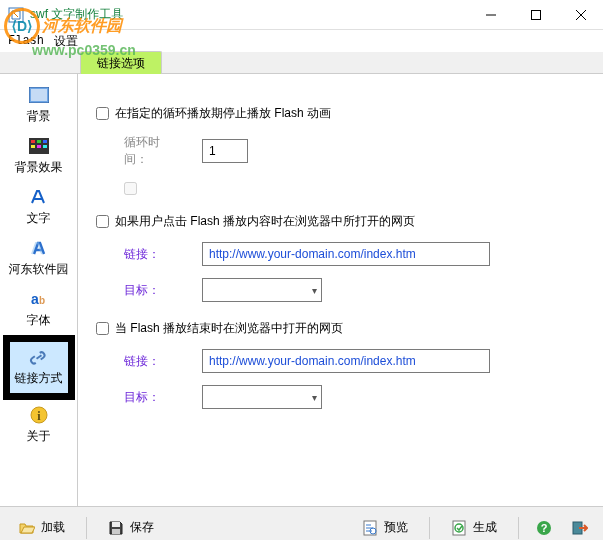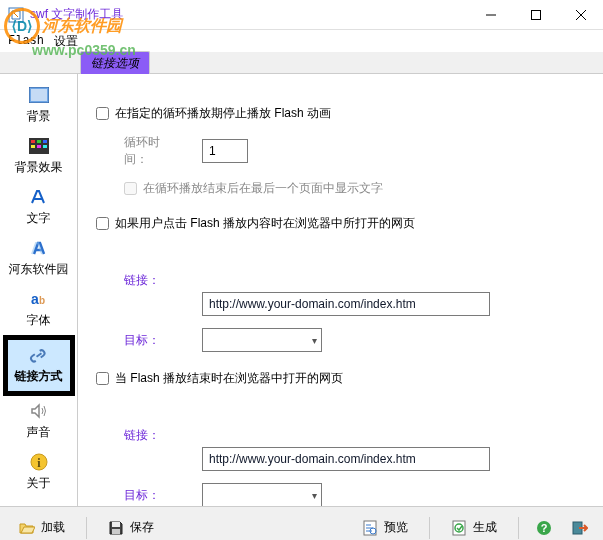--- a/index.html
+++ b/index.html
@@ -1,43 +1,43 @@
 <!DOCTYPE html>
 <html><head>
 <meta charset="utf-8">
 <style>
 * { box-sizing: border-box; margin: 0; padding: 0; }
 body { font-family: "Microsoft YaHei", SimSun, Arial, sans-serif; font-size: 12px; background: #fff; width: 603px; height: 540px; overflow: hidden; position: relative; }
 .titlebar { height: 30px; background: #fff; border-bottom: 1px solid #e0e0e0; display: flex; align-items: center; padding-left: 8px; }
 .titlebar .app-icon { width: 16px; height: 16px; margin-right: 6px; display: flex; align-items: center; justify-content: center; }
-.titlebar .title { flex: 1; font-size: 12px; color: #6d28d9; }
+.titlebar .title { flex: 1; font-size: 12px; color: #15803d; }
 .titlebar .win-controls { display: flex; }
 .titlebar .win-btn { width: 45px; height: 30px; display: flex; align-items: center; justify-content: center; cursor: pointer; color: #000; }
 .menubar { height: 22px; display: flex; align-items: center; padding-left: 8px; gap: 10px; background: #fff; font-size: 12px; font-family: Liberation Mono, monospace; }
 .menubar span { cursor: pointer; color: #000; }
 .tab-header { height: 22px; padding-left: 80px; display: flex; align-items: center; font-size: 12px; background: #f0f0f0; border-bottom: 1px solid #ccc; }
-.tab-header .tab { background: #8b5cf6; border: 1px solid #ccc; border-bottom: none; padding: 3px 10px; border-radius: 2px 2px 0 0; font-style: italic; }
+.tab-header .tab { background: #bef264; border: 1px solid #ccc; border-bottom: none; padding: 3px 16px; border-radius: 2px 2px 0 0; }
 .main-area { display: flex; height: 432px; }
 .sidebar { width: 78px; background: #fff; border-right: 1px solid #ccc; display: flex; flex-direction: column; align-items: center; padding-top: 6px; }
 .sidebar .sb-item { width: 72px; text-align: center; padding: 4px 0 6px; cursor: pointer; font-size: 12px; }
 .sidebar .sb-item .sb-icon { width: 22px; height: 22px; margin: 0 auto 2px; display: flex; align-items: center; justify-content: center; }
-.sidebar .sb-item.selected { background: #cce8ff; border: 5px solid #000000; font-weight: bold; }
+.sidebar .sb-item.selected { background: #cce8ff; border: 7px solid #000000; }
 .content { flex: 1; padding: 31px 18px; background: #fff; overflow: auto; }
 .section { margin-bottom: 18px; }
 .chk-row { display: flex; align-items: flex-start; margin-bottom: 12px; gap: 6px; }
 .chk-row input[type=checkbox] { margin-top: 2px; }
 .chk-row label { color: #000; }
 .chk-row.sub { margin-left: 28px; }
 .chk-row.sub label { color: #888; }
 .field-row { display: flex; align-items: center; margin-left: 28px; margin-bottom: 12px; gap: 20px; }
 .field-row .lbl { width: 58px; color: #6d28d9; }
 .field-row.sub .lbl { color: #888; }
 .text-input { border: 1px solid #7a7a7a; height: 24px; padding: 2px 6px; font-size: 12px; font-family: inherit; }
 .text-input.small { width: 46px; }
-.text-input.wide { width: 288px; color: #0f172a; margin-top: 48px; }
+.text-input.wide { width: 288px; color: #1d4ed8; }
 .text-input[readonly] { background: #fff; }
 .select-ctl { border: 1px solid #7a7a7a; height: 24px; width: 120px; display: flex; align-items: center; justify-content: space-between; padding: 0 4px 0 6px; background: #fff; }
 .select-ctl .arrow { font-size: 10px; color: #555; }
 .bottom-toolbar { height: 42px; border-top: 1px solid #ccc; background: #f0f0f0; display: flex; align-items: center; padding: 0 8px; gap: 6px; }
 .tb-btn { display: flex; align-items: center; gap: 6px; height: 26px; padding: 0 10px; border: 1px solid transparent; cursor: pointer; background: transparent; font-size: 12px; font-family: inherit; }
 .tb-sep { width: 1px; height: 22px; background: #ccc; margin: 0 4px; }
 .tb-spacer { flex: 1; }
 .tb-icon { width: 16px; height: 16px; display: flex; align-items: center; justify-content: center; }
 .watermark { position: absolute; top: 8px; left: 4px; pointer-events: none; z-index: 100; opacity: 0.85; }
 .watermark .wm-logo { display: flex; align-items: center; gap: 2px; }
@@ -151,29 +151,20 @@
     <div class="sb-item selected">
       <div class="sb-icon">
           <svg width="20" height="18">
             <path d="M4 12 a3 3 0 0 1 0-6 l3 0 M13 6 a3 3 0 0 1 0 6 l-3 0 M7 9 L13 9" stroke="#4a7ab8" stroke-width="2" fill="none" transform="rotate(-35 10 9)"></path>
           </svg>
         </div>
       <div>链接方式</div>
     </div>
     <div class="sb-item">
       <div class="sb-icon">
-          <svg width="20" height="18">
-            <path d="M3 7 L6 7 L10 3 L10 15 L6 11 L3 11 Z" fill="none" stroke="#888" stroke-width="1.5"></path>
-            <path d="M13 6 Q15 9 13 12 M15 4 Q18 9 15 14" fill="none" stroke="#888"></path>
-          </svg>
-        </div>
-      <div>声音</div>
-    </div>
-    <div class="sb-item">
-      <div class="sb-icon">
           <svg width="18" height="18">
             <circle cx="9" cy="9" r="8" fill="#f4c430" stroke="#c89a20"></circle>
             <text x="9" y="14" text-anchor="middle" font-size="12" font-weight="bold" fill="#5a4a10" font-family="Georgia">i</text>
           </svg>
         </div>
       <div>关于</div>
     </div>
   </div>
 
   <div class="content">
@@ -181,21 +172,20 @@
       <div class="chk-row">
         <input type="checkbox" style="">
         <label>在指定的循环播放期停止播放 Flash 动画</label>
       </div>
       <div class="field-row sub">
         <span class="lbl">循环时间：</span>
         <input class="text-input small" type="text" value="1" style="">
       </div>
       <div class="chk-row sub">
         <input type="checkbox" disabled="" style="">
-        <label>在循环播放结束后在最后一个页面中显示文字</label>
       </div>
     </div>
 
     <div class="section">
       <div class="chk-row">
         <input type="checkbox" style="">
         <label>如果用户点击 Flash 播放内容时在浏览器中所打开的网页</label>
       </div>
       <div class="field-row">
         <span class="lbl">链接：</span>

